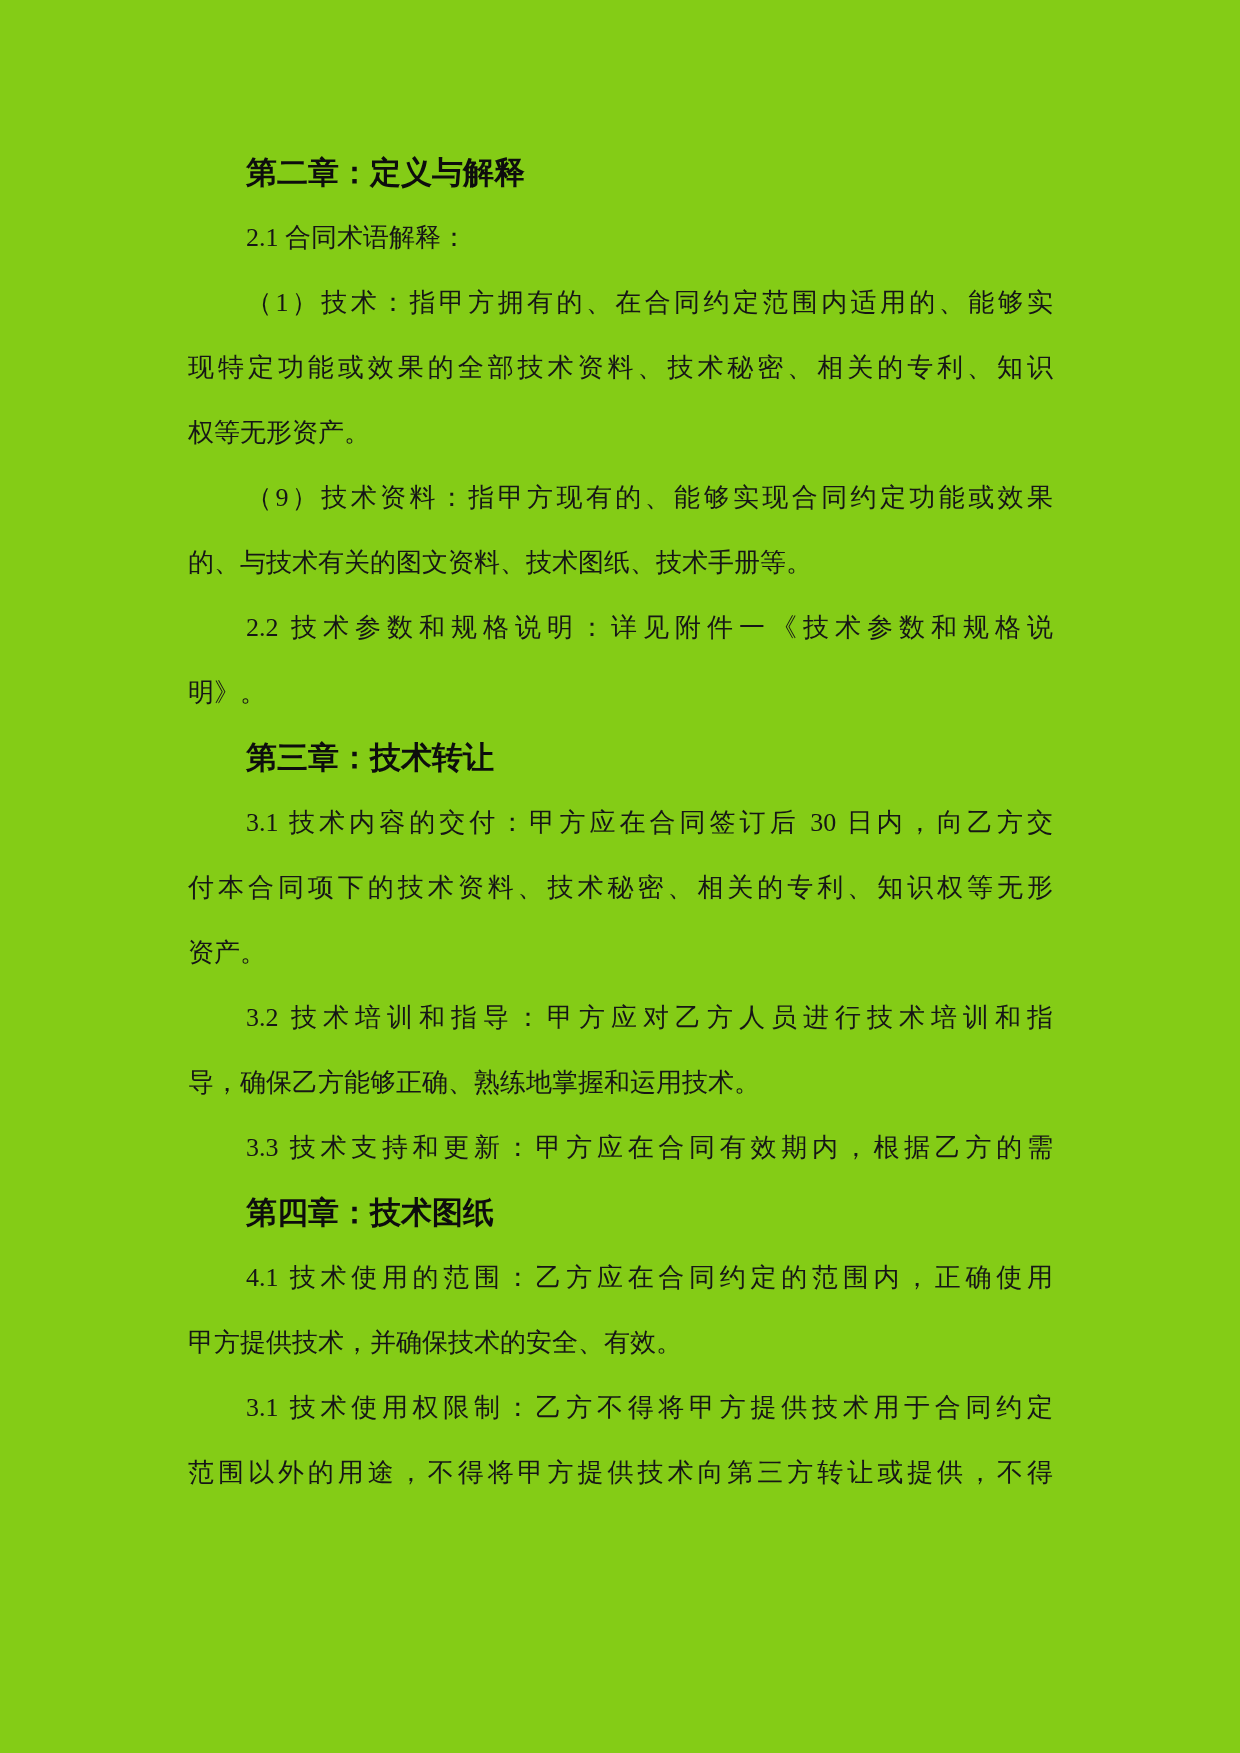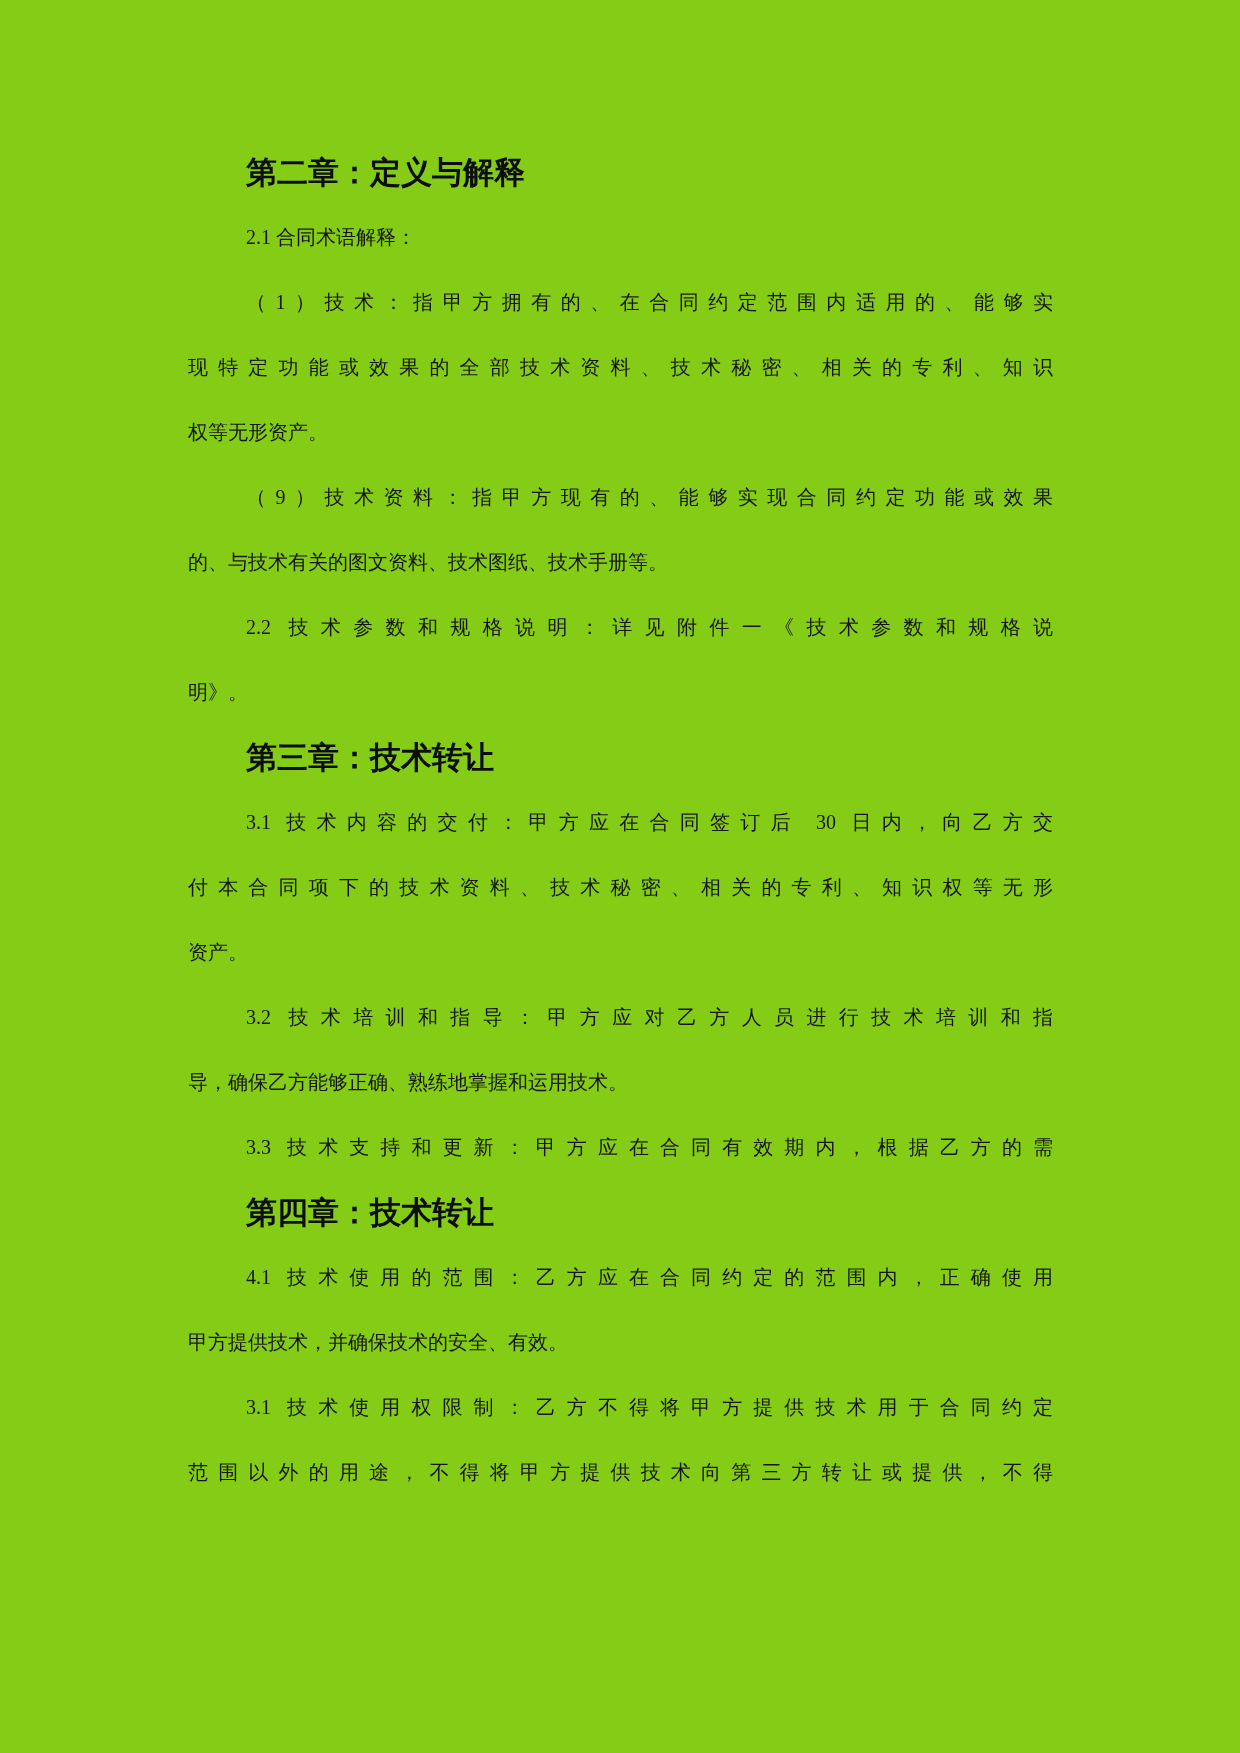--- a/index.html
+++ b/index.html
@@ -21,21 +21,21 @@
   }
   .content {
     position: absolute;
     left: 188px;
     top: 140px;
     width: 865px;
   }
   .ln {
     height: 65px;
     line-height: 65px;
-    font-size: 20px;
+    font-size: 26px;
     color: #161616;
     white-space: nowrap;
     font-kerning: none;
   }
   
   .jst {
     text-align: justify;
     text-align-last: justify;
     text-justify: inter-character;
   }
@@ -66,20 +66,20 @@
     <div class="ln">的、与技术有关的图文资料、技术图纸、技术手册等。</div>
     <div class="ln ind jst">2.2 技术参数和规格说明：详见附件一《技术参数和规格说</div>
     <div class="ln">明》。</div>
     <div class="ln h">第三章：技术转让</div>
     <div class="ln ind jst">3.1 技术内容的交付：甲方应在合同签订后 30 日内，向乙方交</div>
     <div class="ln jst">付本合同项下的技术资料、技术秘密、相关的专利、知识权等无形</div>
     <div class="ln">资产。</div>
     <div class="ln ind jst">3.2 技术培训和指导：甲方应对乙方人员进行技术培训和指</div>
     <div class="ln">导，确保乙方能够正确、熟练地掌握和运用技术。</div>
     <div class="ln ind jst">3.3 技术支持和更新：甲方应在合同有效期内，根据乙方的需</div>
-    <div class="ln h">第四章：技术转让</div>
+    <div class="ln h">第四章：技术图纸</div>
     <div class="ln ind jst">4.1 技术使用的范围：乙方应在合同约定的范围内，正确使用</div>
     <div class="ln">甲方提供技术，并确保技术的安全、有效。</div>
     <div class="ln ind jst">3.1 技术使用权限制：乙方不得将甲方提供技术用于合同约定</div>
     <div class="ln jst">范围以外的用途，不得将甲方提供技术向第三方转让或提供，不得</div>
 
   </div>
 </div>
 
 </body></html>

